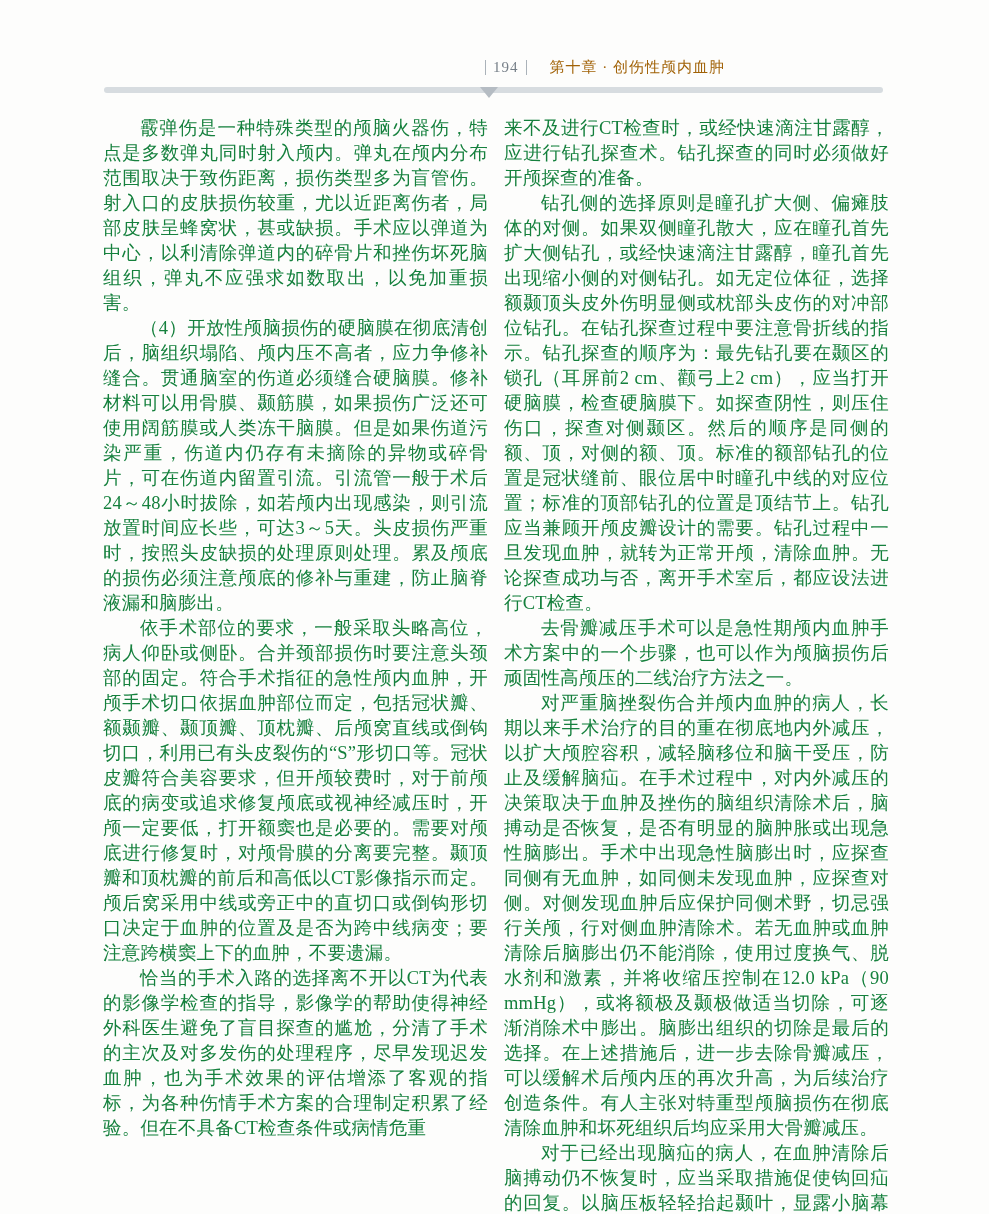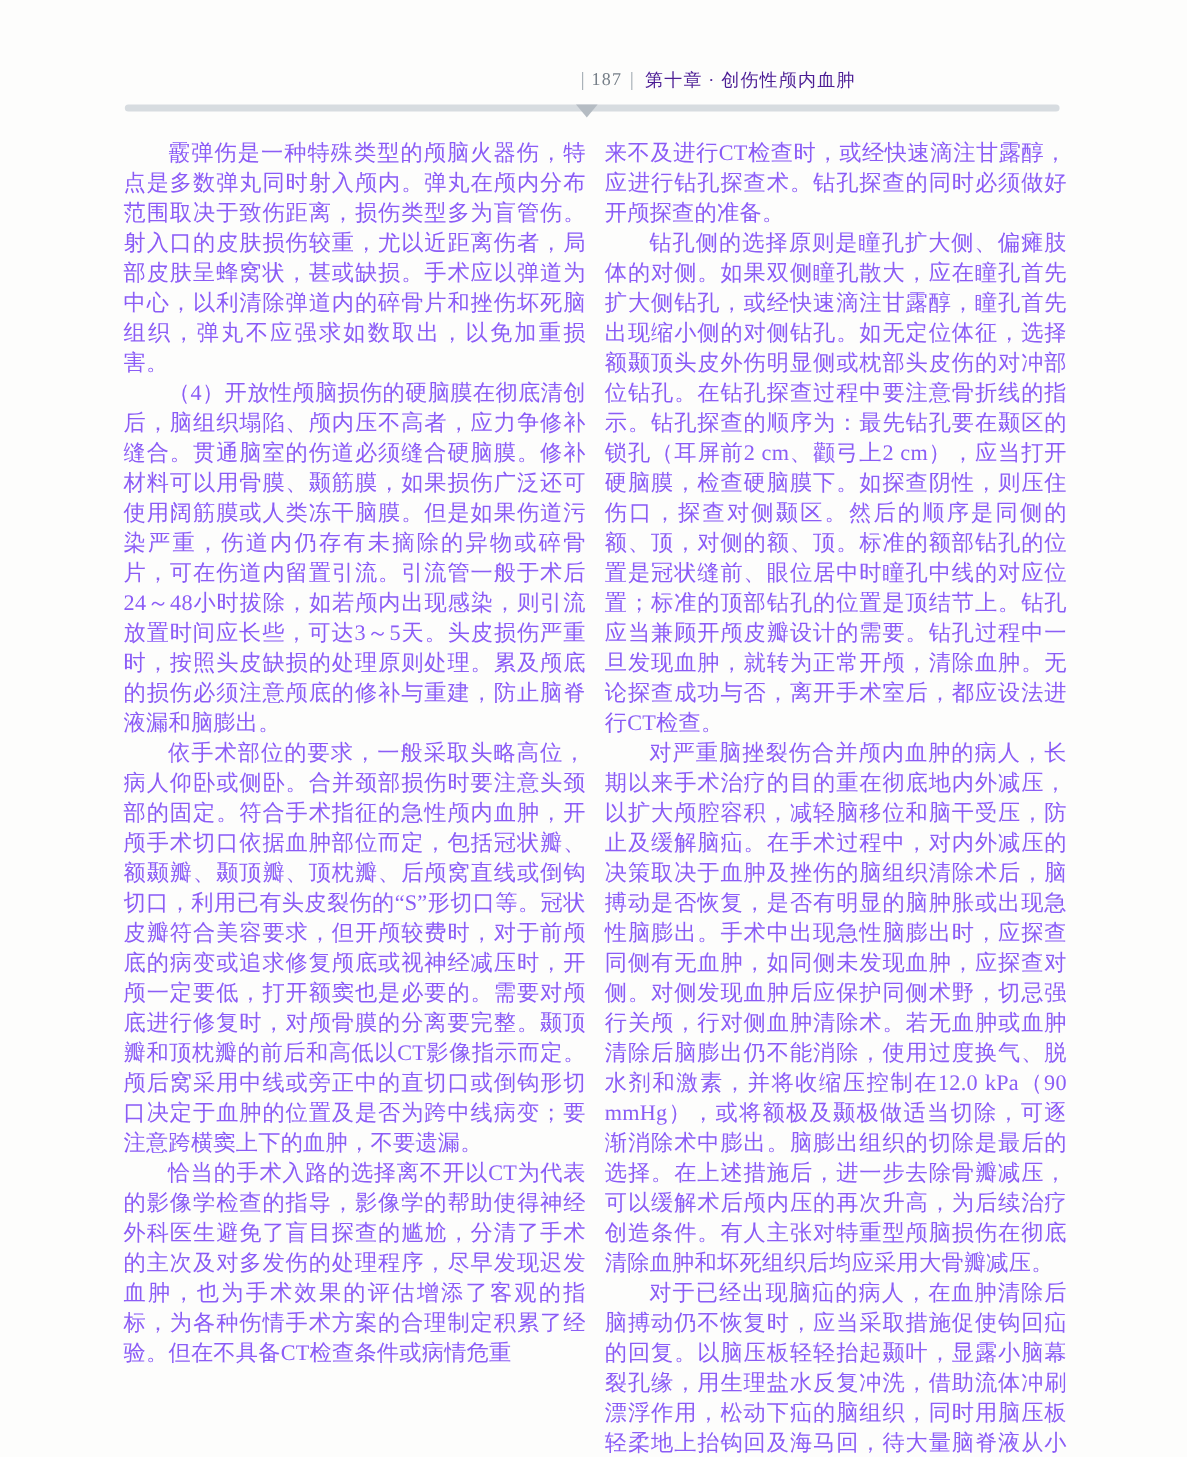--- a/index.html
+++ b/index.html
@@ -17,21 +17,21 @@
     position: absolute; top: 58px; left: 478px;
     display: flex; align-items: center;
     font-size: 15px; color: #5d6771; letter-spacing: 1px;
     white-space: nowrap;
   }
   .vbar {
     display: inline-block; width: 1px; height: 15px;
     background: #aab2b9; margin: 0 7px;
   }
   .pagenum { color: #767f88; font-size: 15px; }
-  .chapter { color: #4c1d95; margin-left: 4px; }
+  .chapter { color: #a16207; margin-left: 16px; }
 
   
   .rule {
     position: absolute; top: 87px; left: 104px;
     width: 779px; height: 6px;
     background: #d7dce0; border-radius: 3px;
   }
   .rule .triangle {
     position: absolute; left: 376px; top: 0;
     width: 0; height: 0;
@@ -44,21 +44,21 @@
   .columns {
     position: absolute; top: 116px; left: 103px;
     width: 786px; bottom: 0;
     display: flex; gap: 16px;
   }
   .col { flex: 1 1 0; min-width: 0; }
 
   .para {
     margin: 0;
     font-size: 18.5px; line-height: 25px;
-    color: #8b5cf6;
+    color: #15803d;
     text-align: justify;
     text-justify: inter-ideograph;
     text-indent: 2em;
     letter-spacing: 0.2px;
   }
   .para.cont { text-indent: 0; }
 
   .section-heading {
     margin: 11px 0 9px 0;
     padding-left: 30px;
@@ -68,37 +68,38 @@
     letter-spacing: 1px;
   }
 </style>
 </head>
 <body>
 
 <div class="page">
 
   <header class="running-header">
     <span class="vbar"></span>
-    <span class="pagenum">187</span>
+    <span class="pagenum">194</span>
     <span class="vbar"></span>
     <span class="chapter">第十章 · 创伤性颅内血肿</span>
   </header>
 
   <div class="rule">
     <span class="triangle"></span>
   </div>
 
   <main class="columns">
     <section class="col" id="col-left">
         <p class="para">霰弹伤是一种特殊类型的颅脑火器伤，特点是多数弹丸同时射入颅内。弹丸在颅内分布范围取决于致伤距离，损伤类型多为盲管伤。射入口的皮肤损伤较重，尤以近距离伤者，局部皮肤呈蜂窝状，甚或缺损。手术应以弹道为中心，以利清除弹道内的碎骨片和挫伤坏死脑组织，弹丸不应强求如数取出，以免加重损害。</p>
         <p class="para">（4）开放性颅脑损伤的硬脑膜在彻底清创后，脑组织塌陷、颅内压不高者，应力争修补缝合。贯通脑室的伤道必须缝合硬脑膜。修补材料可以用骨膜、颞筋膜，如果损伤广泛还可使用阔筋膜或人类冻干脑膜。但是如果伤道污染严重，伤道内仍存有未摘除的异物或碎骨片，可在伤道内留置引流。引流管一般于术后24～48小时拔除，如若颅内出现感染，则引流放置时间应长些，可达3～5天。头皮损伤严重时，按照头皮缺损的处理原则处理。累及颅底的损伤必须注意颅底的修补与重建，防止脑脊液漏和脑膨出。</p>
         <p class="para">依手术部位的要求，一般采取头略高位，病人仰卧或侧卧。合并颈部损伤时要注意头颈部的固定。符合手术指征的急性颅内血肿，开颅手术切口依据血肿部位而定，包括冠状瓣、额颞瓣、颞顶瓣、顶枕瓣、后颅窝直线或倒钩切口，利用已有头皮裂伤的“S”形切口等。冠状皮瓣符合美容要求，但开颅较费时，对于前颅底的病变或追求修复颅底或视神经减压时，开颅一定要低，打开额窦也是必要的。需要对颅底进行修复时，对颅骨膜的分离要完整。颞顶瓣和顶枕瓣的前后和高低以CT影像指示而定。颅后窝采用中线或旁正中的直切口或倒钩形切口决定于血肿的位置及是否为跨中线病变；要注意跨横窦上下的血肿，不要遗漏。</p>
         <p class="para">恰当的手术入路的选择离不开以CT为代表的影像学检查的指导，影像学的帮助使得神经外科医生避免了盲目探查的尴尬，分清了手术的主次及对多发伤的处理程序，尽早发现迟发血肿，也为手术效果的评估增添了客观的指标，为各种伤情手术方案的合理制定积累了经验。但在不具备CT检查条件或病情危重</p>
       </section>
     <section class="col" id="col-right">
         <p class="para cont">来不及进行CT检查时，或经快速滴注甘露醇，应进行钻孔探查术。钻孔探查的同时必须做好开颅探查的准备。</p>
         <p class="para">钻孔侧的选择原则是瞳孔扩大侧、偏瘫肢体的对侧。如果双侧瞳孔散大，应在瞳孔首先扩大侧钻孔，或经快速滴注甘露醇，瞳孔首先出现缩小侧的对侧钻孔。如无定位体征，选择额颞顶头皮外伤明显侧或枕部头皮伤的对冲部位钻孔。在钻孔探查过程中要注意骨折线的指示。钻孔探查的顺序为：最先钻孔要在颞区的锁孔（耳屏前2 cm、颧弓上2 cm），应当打开硬脑膜，检查硬脑膜下。如探查阴性，则压住伤口，探查对侧颞区。然后的顺序是同侧的额、顶，对侧的额、顶。标准的额部钻孔的位置是冠状缝前、眼位居中时瞳孔中线的对应位置；标准的顶部钻孔的位置是顶结节上。钻孔应当兼顾开颅皮瓣设计的需要。钻孔过程中一旦发现血肿，就转为正常开颅，清除血肿。无论探查成功与否，离开手术室后，都应设法进行CT检查。</p>
+        <p class="para">去骨瓣减压手术可以是急性期颅内血肿手术方案中的一个步骤，也可以作为颅脑损伤后顽固性高颅压的二线治疗方法之一。</p>
         <p class="para">对严重脑挫裂伤合并颅内血肿的病人，长期以来手术治疗的目的重在彻底地内外减压，以扩大颅腔容积，减轻脑移位和脑干受压，防止及缓解脑疝。在手术过程中，对内外减压的决策取决于血肿及挫伤的脑组织清除术后，脑搏动是否恢复，是否有明显的脑肿胀或出现急性脑膨出。手术中出现急性脑膨出时，应探查同侧有无血肿，如同侧未发现血肿，应探查对侧。对侧发现血肿后应保护同侧术野，切忌强行关颅，行对侧血肿清除术。若无血肿或血肿清除后脑膨出仍不能消除，使用过度换气、脱水剂和激素，并将收缩压控制在12.0 kPa（90 mmHg），或将额极及颞极做适当切除，可逐渐消除术中膨出。脑膨出组织的切除是最后的选择。在上述措施后，进一步去除骨瓣减压，可以缓解术后颅内压的再次升高，为后续治疗创造条件。有人主张对特重型颅脑损伤在彻底清除血肿和坏死组织后均应采用大骨瓣减压。</p>
         <p class="para">对于已经出现脑疝的病人，在血肿清除后脑搏动仍不恢复时，应当采取措施促使钩回疝的回复。以脑压板轻轻抬起颞叶，显露小脑幕裂孔缘，用生理盐水反复冲洗，借助流体冲刷漂浮作用，松动下疝的脑组织，同时用脑压板轻柔地上抬钩回及海马回，待大量脑脊液从小脑幕裂孔处涌出，表示颞叶疝已经复位；切开</p>
       </section>
   </main>
 
 </div>
 
 </body></html>

